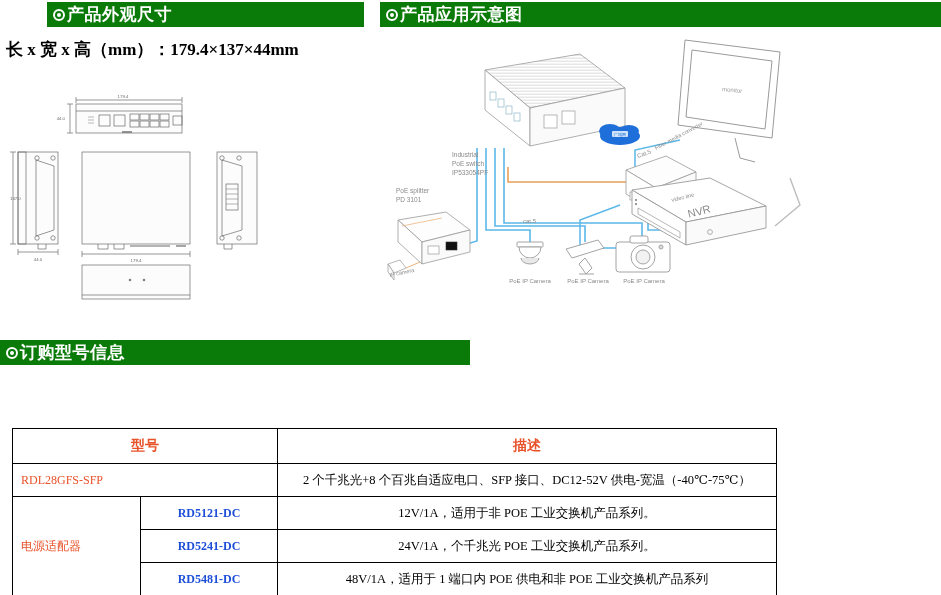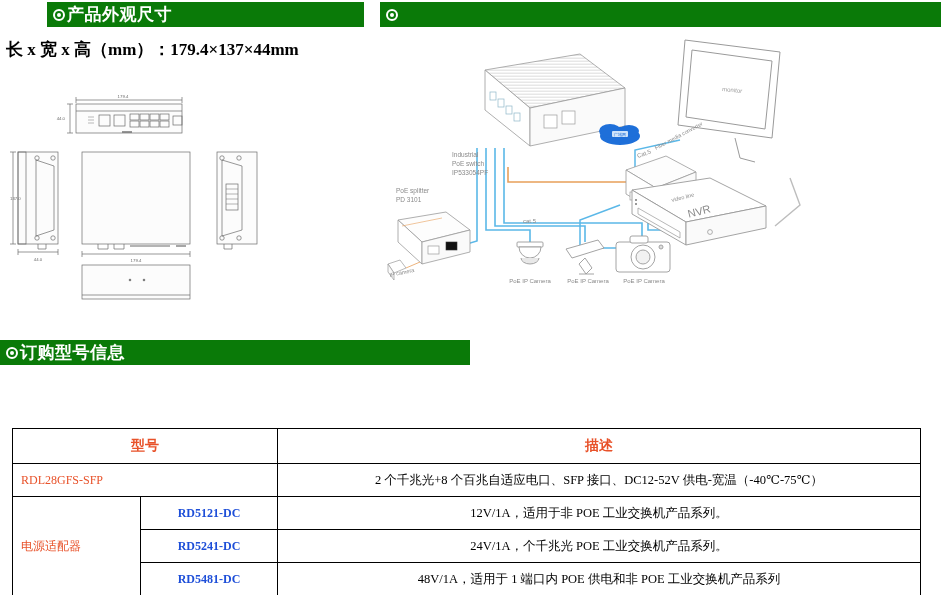--- a/index.html
+++ b/index.html
@@ -57,21 +57,21 @@
   }
 
   
   #drawing{position:absolute;left:10px;top:90px;width:280px;height:220px;}
   #appdiagram{position:absolute;left:380px;top:30px;width:561px;height:270px;}
 
   
   #order-table{
     position:absolute;
     left:12px;top:428px;
-    width:909px;
+    width:765px;
     border-collapse:collapse;
     table-layout:fixed;
   }
   #order-table td,#order-table th{
     border:1px solid #000000;
     padding:0 8px;
     font-family:"Liberation Serif","DejaVu Serif",serif;
   }
   #order-table th{
     height:34px;
@@ -102,21 +102,21 @@
   }
 </style>
 </head>
 <body>
 
 <div class="sec-head" id="hdr-dim">
   <span class="ring"></span><span>产品外观尺寸</span>
 </div>
 
 <div class="sec-head" id="hdr-app">
-  <span class="ring"></span>
+  <span class="ring"></span><span>产品应用示意图</span>
 </div>
 
 <div id="dim-caption">长 x 宽 x 高（mm）：179.4×137×44mm</div>
 
 <svg id="drawing" viewBox="0 0 280 220">
   <g stroke="#6b6b6b" fill="none" stroke-width="0.7">
 
     <rect x="66" y="14" width="106" height="29" fill="#fcfcfc"></rect>
     <line x1="66" y1="21" x2="172" y2="21"></line>
 

